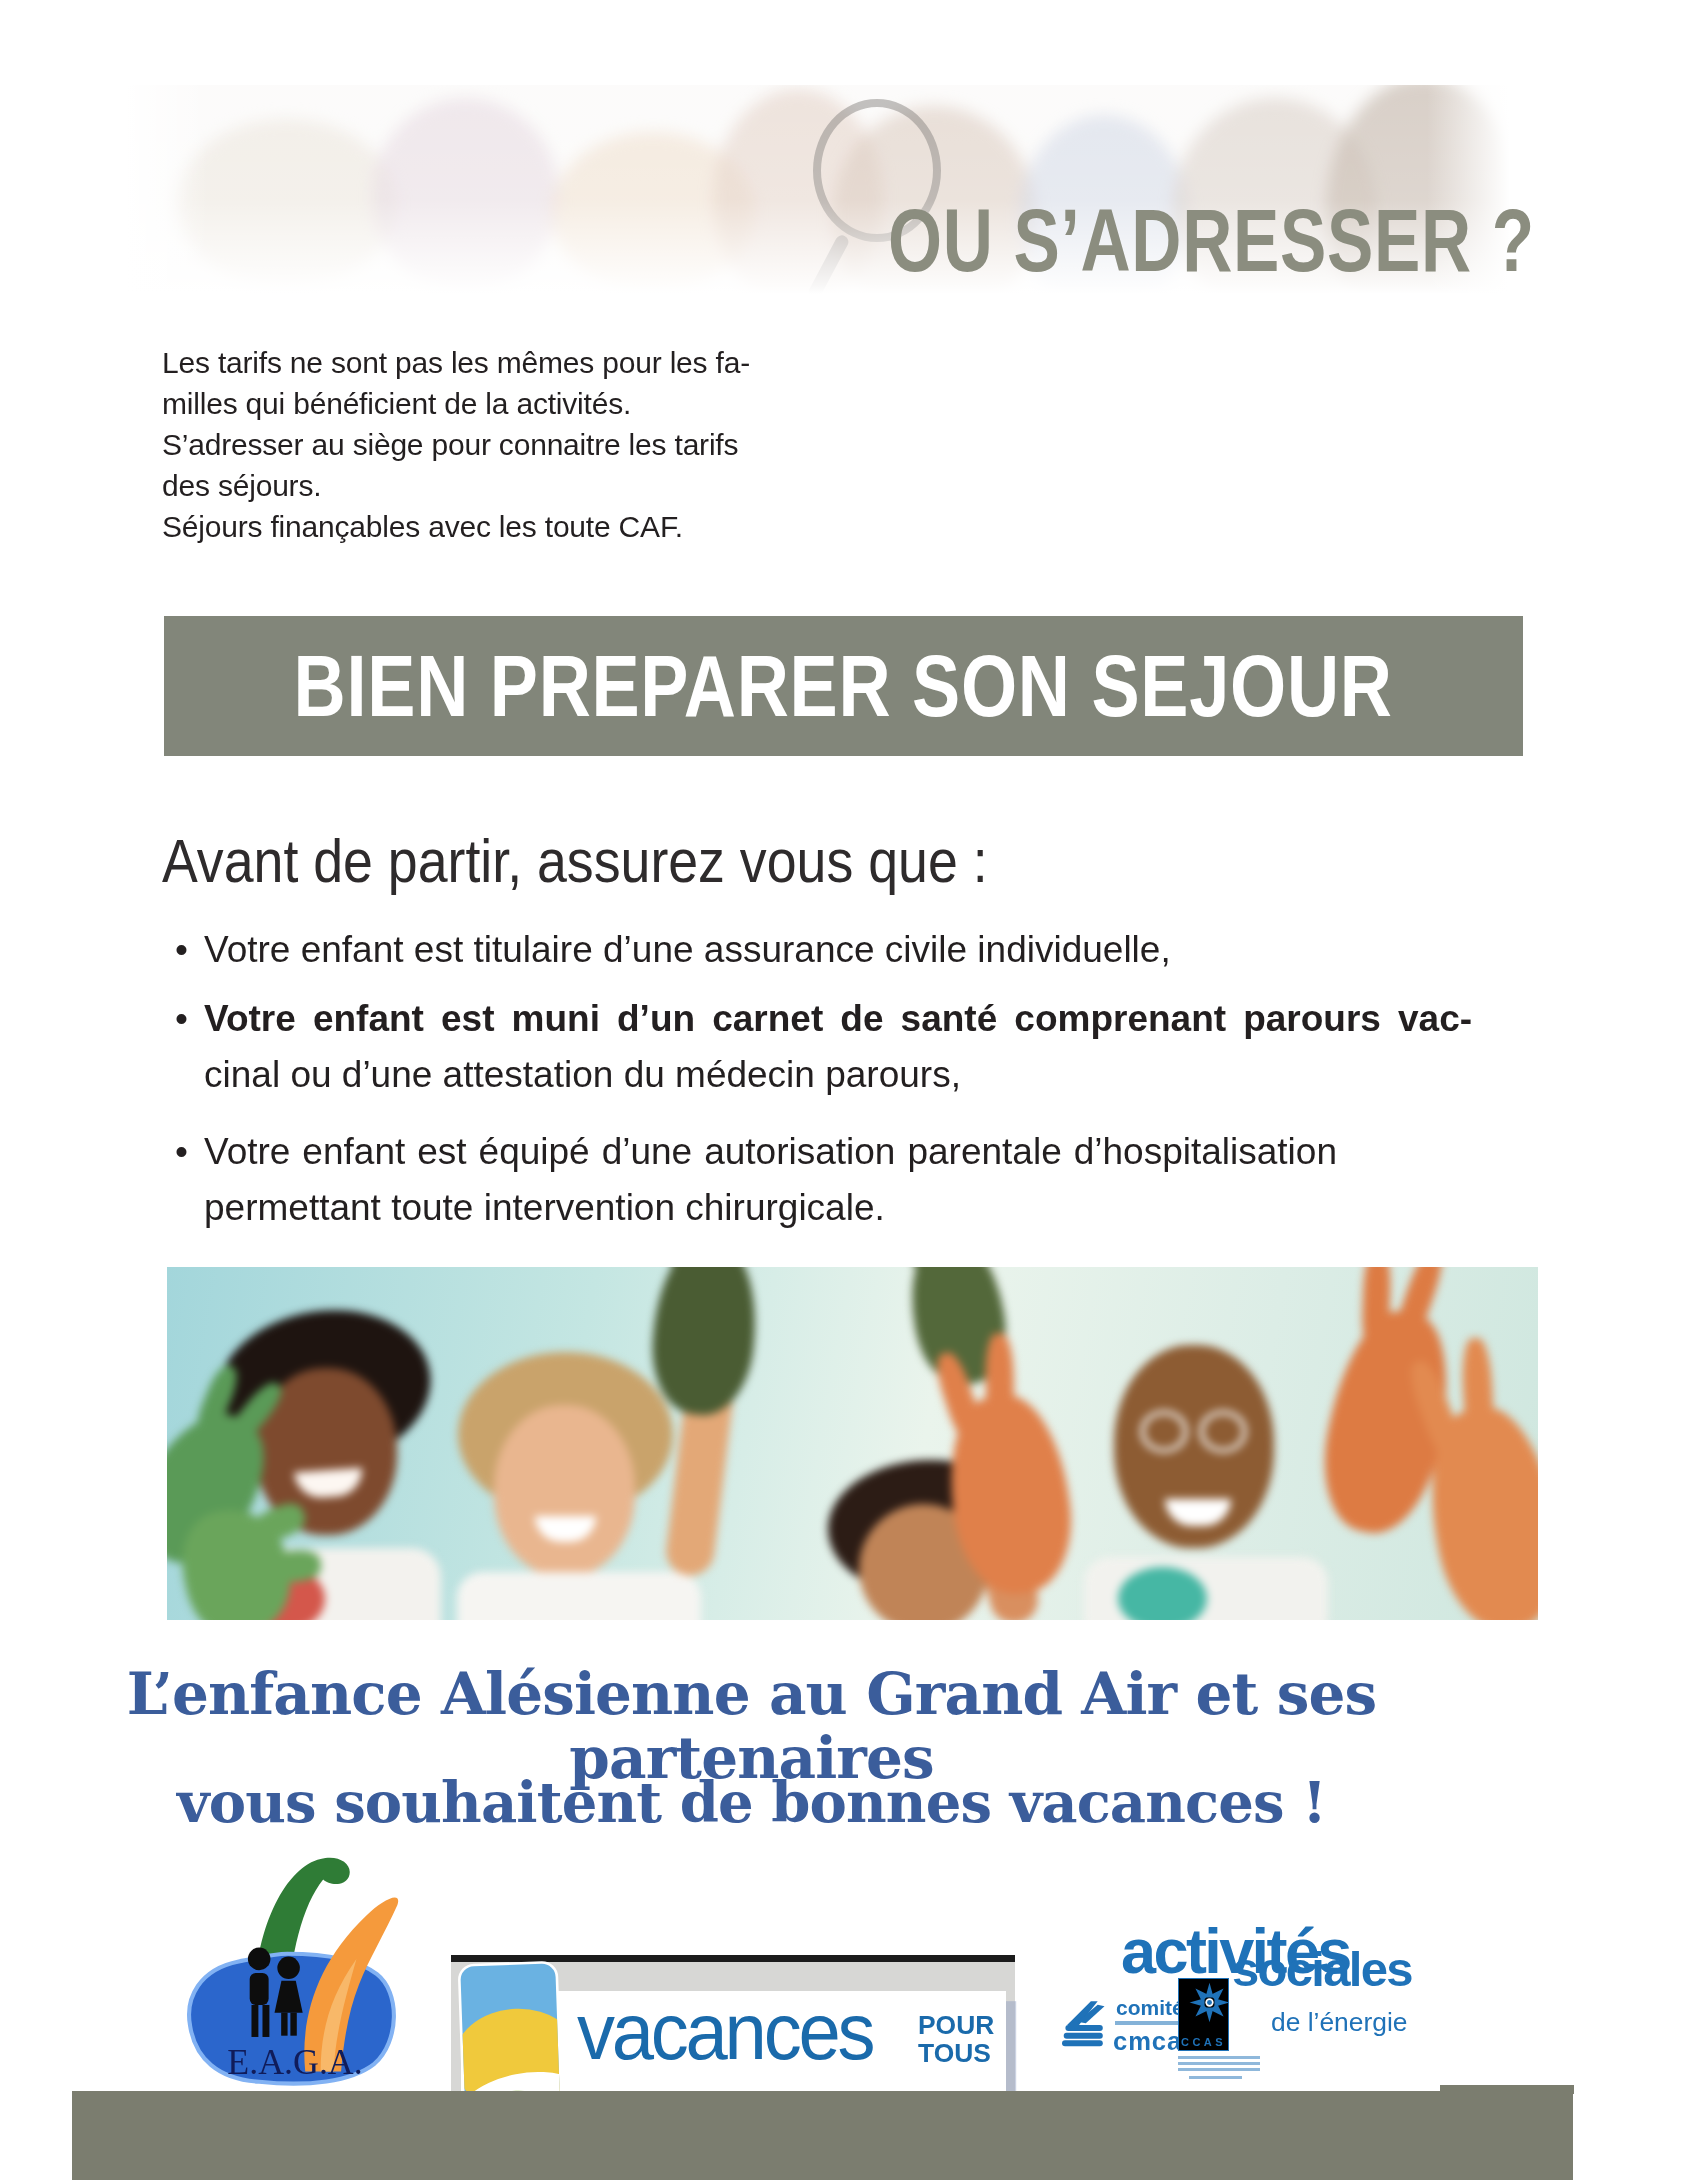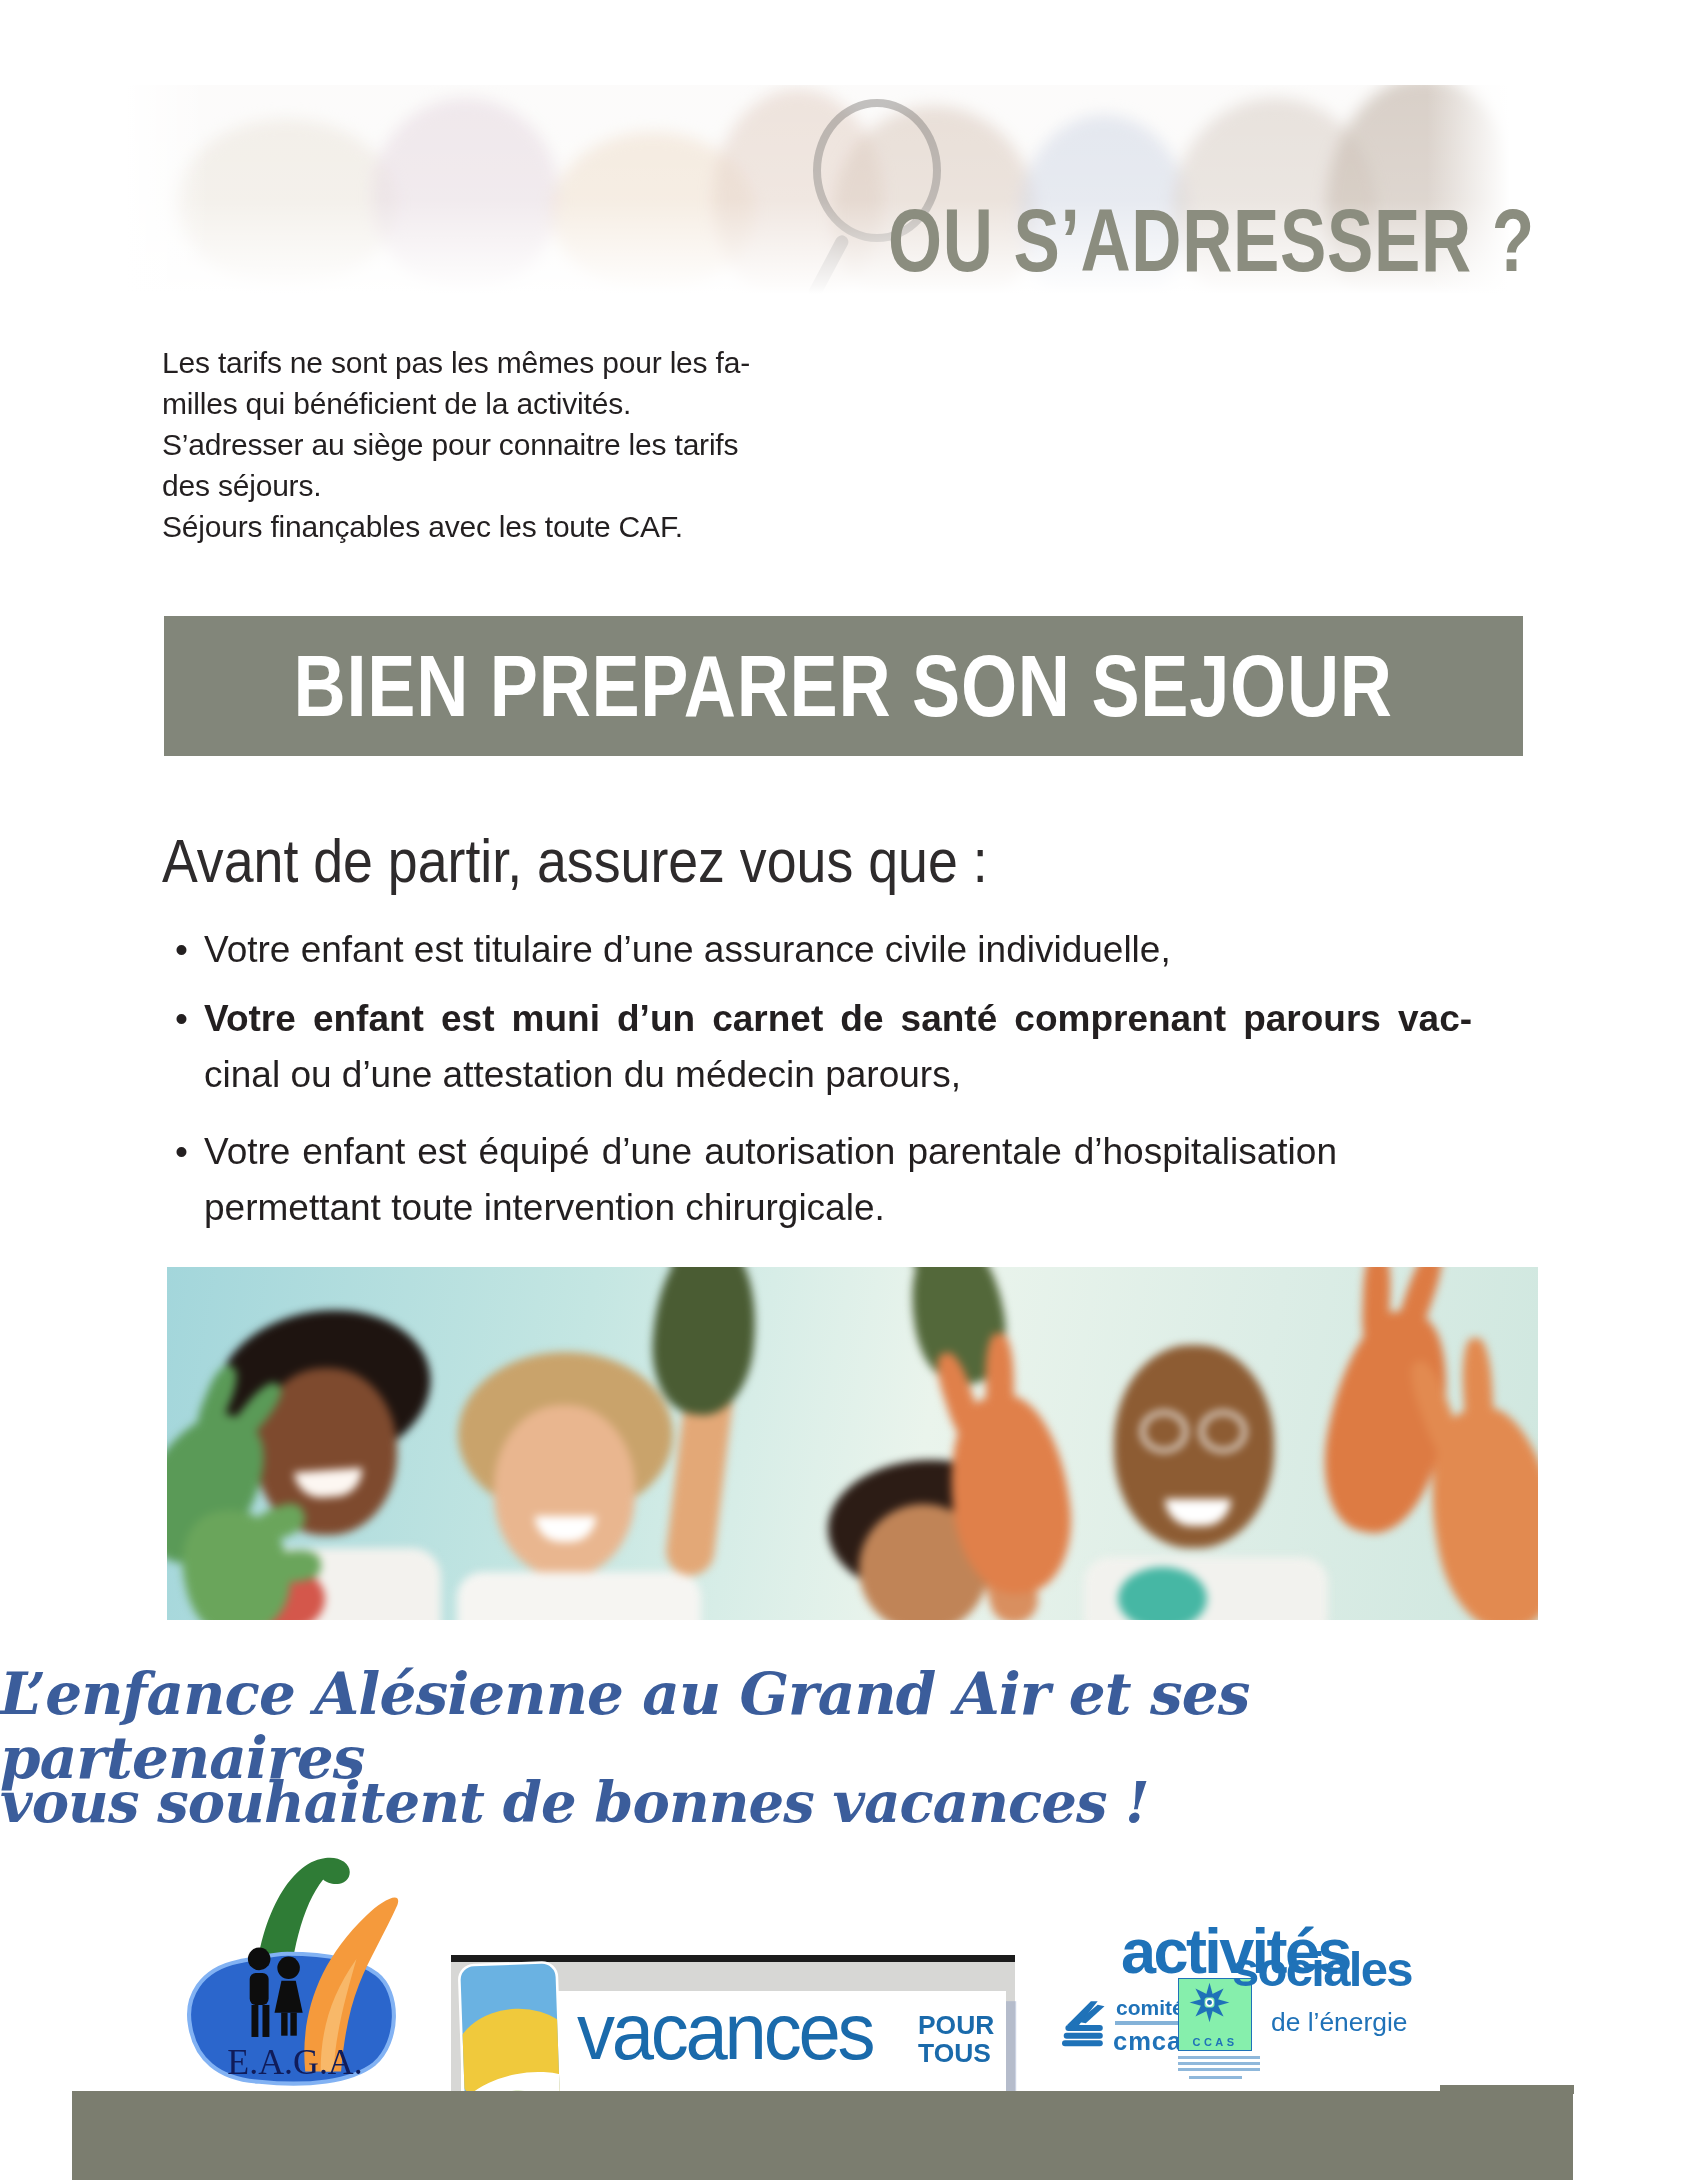--- a/index.html
+++ b/index.html
@@ -89,22 +89,22 @@
   .face4 { left:947px; top:78px; width:160px; height:203px; background:#8d5c33; border-radius:48%; }
   .gl1 { left:973px; top:143px; width:48px; height:43px; border:5.1px solid rgba(245,245,245,.85); border-radius:50%; }
   .gl2 { left:1032px; top:143px; width:48px; height:43px; border:5.1px solid rgba(245,245,245,.85); border-radius:50%; }
   .smile4{ left:998px; top:232px; width:66px; height:27px; background:#fff; border-radius:0 0 32px 32px; }
   .shirt4{ left:917px; top:290px; width:244px; height:85px; background:#f2f2ee; border-radius:25.6px; }
   .paint4{ left:951px; top:300px; width:89px; height:63px; background:#46b7a4; border-radius:50%; }
   .ho2 { left:1164px; top:44px;  width:112px; height:223px; color:#dd7b43; transform:rotate(12deg); }
   .ho3 { left:1267px; top:141px; width:121px; height:223px; color:#e28a50; transform:rotate(-10deg); }
 
   
-  .script { left:0; width:1503px; text-align:left; color:#3b5d9b;
-            font-family:"DejaVu Serif", cursive; font-style:italic; font-weight:700;
+  .script { left:0; width:1503px; text-align:center; color:#3b5d9b;
+            font-family:"DejaVu Serif", cursive; font-weight:700;
             letter-spacing:-0.9px; line-height:1.1; }
   .script1 { top:1663px; font-size:58px; }
   .script2 { top:1772px; font-size:56px; }
 
   
   .eaga { left:167px; top:1836px; width:256px; height:256px; }
   .vacances { left:451px; top:1955px; width:564px; height:187px; }
   .vt-topbar { position:absolute; left:0; top:0; width:564px; height:6.8px; background:#1c1c1c; }
   .vt-box { position:absolute; left:0; top:6.8px; width:564px; height:175px; background:#d7d7d5; }
   .vt-band { position:absolute; left:10.2px; top:36px; width:545px; height:119px; background:#fff;
@@ -121,21 +121,21 @@
   .vt-pt { position:absolute; left:467px; top:56px; font-size:26.4px; line-height:28px; font-weight:700; color:#1a6aab; }
   .activites { left:1060px; top:1901px; width:375px; height:200px; color:#1f72b8; }
   .activites div { position:absolute; }
   .act1 { left:61px;  top:13.6px;  font-size:63px; font-weight:700; letter-spacing:-2.6px; }
   .act2 { left:172px; top:40px;  font-size:49px; font-weight:700; letter-spacing:-1.7px; z-index:2; }
   .act3 { left:211px; top:106px; font-size:26.4px; font-weight:400; }
   .comite-icon { left:1.7px; top:95px; width:51px; height:53px; }
   .comite { left:56px; top:95px; font-size:21px; font-weight:700; }
   .tbar1 { left:55px; top:120px; width:102px; height:4.3px; background:rgba(31,114,184,.55); }
   .cmcas { left:53px; top:126px; font-size:25.6px; font-weight:700; letter-spacing:0.9px; }
-  .ccas-box { left:118px; top:77px; width:74px; height:73px; border:1.7px solid #1f72b8; background:#86efac; z-index:1; }
+  .ccas-box { left:118px; top:77px; width:51px; height:73px; border:1.7px solid #1f72b8; background:#000000; z-index:1; }
   .ccas-burst { position:absolute; left:9.4px; top:1.7px; }
   .ccas-label { position:absolute; left:0; bottom:1.7px; width:100%; text-align:center;
                 font-size:11px; font-weight:700; letter-spacing:3.4px; color:#1f72b8; }
   .tl { background:rgba(31,114,184,.5); height:3.4px; }
   .tl1 { left:118px; top:155px; width:82px; }
   .tl2 { left:118px; top:161px; width:82px; }
   .tl3 { left:118px; top:167px; width:82px; }
   .tl4 { left:129px; top:175px; width:53px; }
 
   

